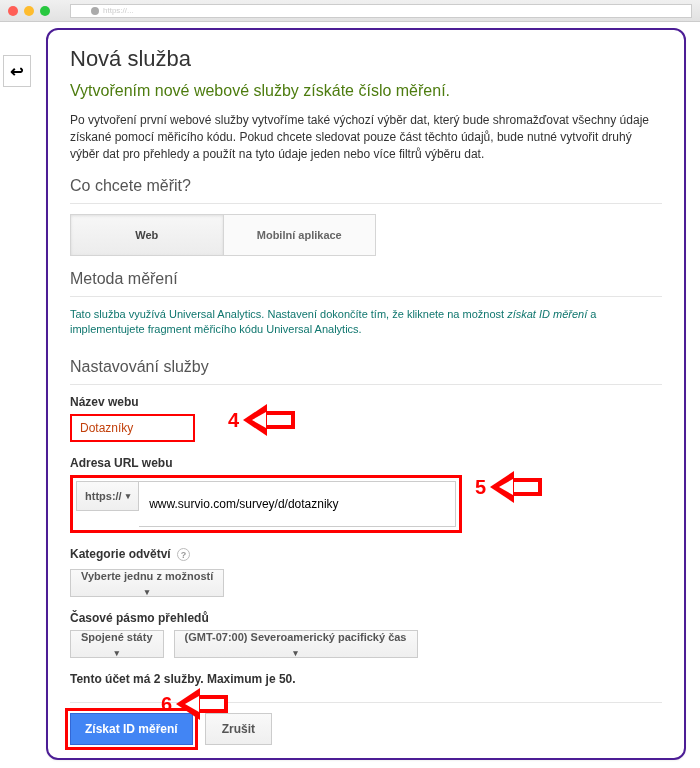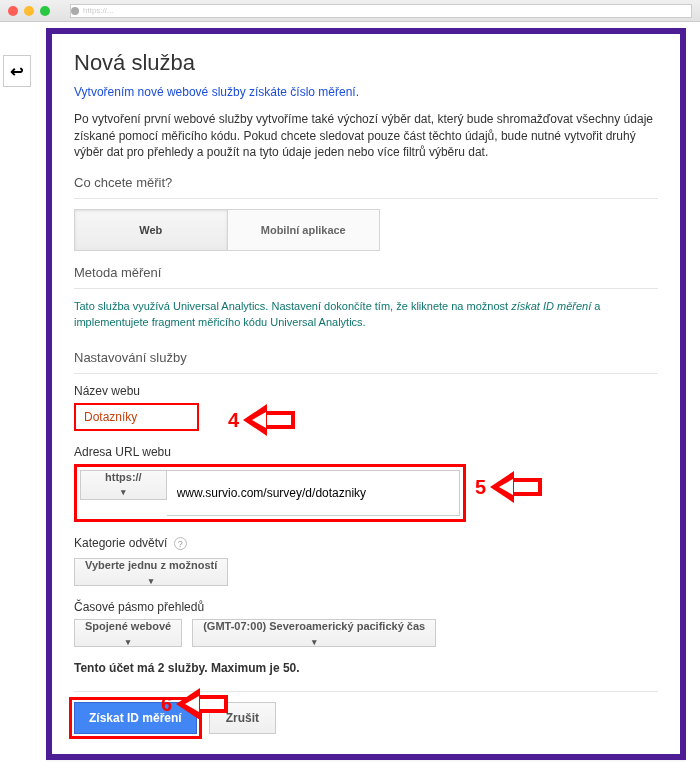--- a/index.html
+++ b/index.html
@@ -26,21 +26,21 @@
   .tl.green { background: #28c840; }
   .url-bar {
     flex: 1;
     margin-left: 20px;
     height: 14px;
     background: #fff;
     border: 1px solid #ccc;
     border-radius: 0;
     display: flex;
     align-items: center;
-    padding: 0 0;
+    padding: 0 20px;
   }
   .url-bar-icon { width: 8px; height: 8px; background: #aaa; border-radius: 50%; margin-right: 4px; }
   .url-bar-text { font-size: 8px; color: #ccc; }
   .back-tab {
     position: absolute;
     left: 3px;
     top: 55px;
     width: 28px;
     height: 32px;
     border: 1px solid #ccc;
@@ -49,31 +49,31 @@
     align-items: center;
     justify-content: center;
   }
   .back-arrow { font-size: 16px; font-weight: bold; }
   .content-card {
     position: absolute;
     left: 46px;
     top: 28px;
     right: 14px;
     bottom: 8px;
-    border: 6px solid #4c1d95;
-    border-radius: 0;
+    border: 2px solid #4c1d95;
+    border-radius: 12px;
     box-shadow: 0 1px 2px rgba(0,0,0,0.06);
     background: #fff;
     padding: 16px 22px;
     overflow: hidden;
   }
   .page-title { font-size: 22px; font-weight: 400; color: #333; margin-bottom: 8px; }
-  .lead { font-size: 12px; color: #1d4ed8; margin-bottom: 10px; line-height: 1.4; }
+  .lead { font-size: 16px; color: #4d7c0f; margin-bottom: 10px; line-height: 1.4; }
   .para { font-size: 12px; color: #333; margin-bottom: 14px; line-height: 1.4; }
-  .section-label { font-size: 13px; color: #555; margin-bottom: 8px; }
+  .section-label { font-size: 16px; color: #555; margin-bottom: 8px; }
   .section-divider { border-top: 1px solid #e5e5e5; margin: 4px 0 10px; }
   .segmented {
     display: flex;
     border: 1px solid #d5d5d5;
     width: 306px;
     margin-bottom: 14px;
   }
   .seg-btn {
     flex: 1;
     text-align: center;
@@ -85,44 +85,43 @@
   }
   .seg-btn.active {
     background: linear-gradient(#f7f7f7,#ececec);
     box-shadow: inset 0 1px 3px rgba(0,0,0,0.1);
     color: #444;
   }
   .seg-btn:not(.active) { background: #fafafa; border-left: 1px solid #d5d5d5; }
   .method-text { font-size: 11px; color: #0f766e; line-height: 1.4; margin-bottom: 20px; }
   .method-text em { font-style: italic; }
   .field-group { margin-bottom: 14px; }
-  .field-label { font-size: 12px; font-weight: normal; color: #333; margin-bottom: 5px; display: block; }
+  .field-label { font-size: 12px; font-weight: bold; color: #333; margin-bottom: 5px; display: block; }
   .text-input {
     width: 330px;
     height: 28px;
     border: 1px solid #ccc;
     padding: 0 8px;
     font-size: 12px;
     color: #c2410c;
   }
   .text-input.highlight { border: 2px solid #ff0000; width: 125px; }
   .url-row { display: flex; width: 380px; }
   .proto-select {
     height: 30px;
     border: 1px solid #ccc;
     background: linear-gradient(#f9f9f9,#efefef);
-    padding: 0 24px;
+    padding: 0 8px;
     font-size: 11px;
     font-weight: bold;
     color: #555;
     display: flex;
     align-items: center;
     gap: 4px;
     cursor: pointer;
-    flex-direction: column;
   }
   .url-input {
     flex: 1;
     height: 46px;
     border: 1px solid #ccc;
     border-left: none;
     padding: 0 10px;
     font-size: 12px;
   }
   .url-highlight-box {
@@ -275,21 +274,21 @@
     <div class="select-btn">
       <span>Vyberte jednu z možností</span>
       <span class="caret">▾</span>
     </div>
   </div>
 
   <div class="field-group">
     <label class="field-label">Časové pásmo přehledů</label>
     <div class="tz-row">
       <div class="select-btn">
-        <span>Spojené webové</span>
+        <span>Spojené státy</span>
         <span class="caret">▾</span>
       </div>
       <div class="select-btn">
         <span>(GMT-07:00) Severoamerický pacifický čas</span>
         <span class="caret">▾</span>
       </div>
     </div>
   </div>
 
   <p class="account-note">Tento účet má 2 služby. Maximum je 50.</p>

